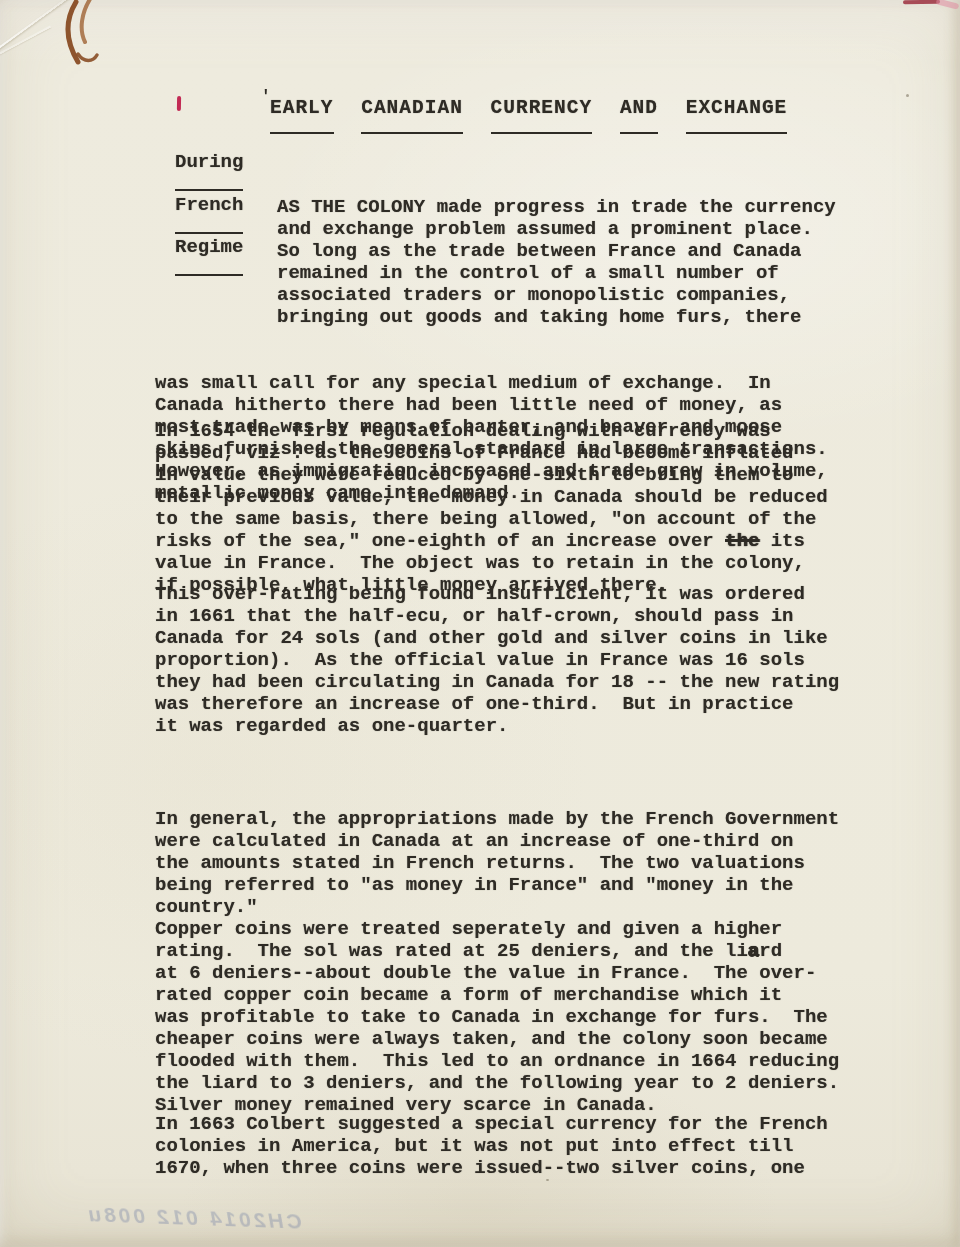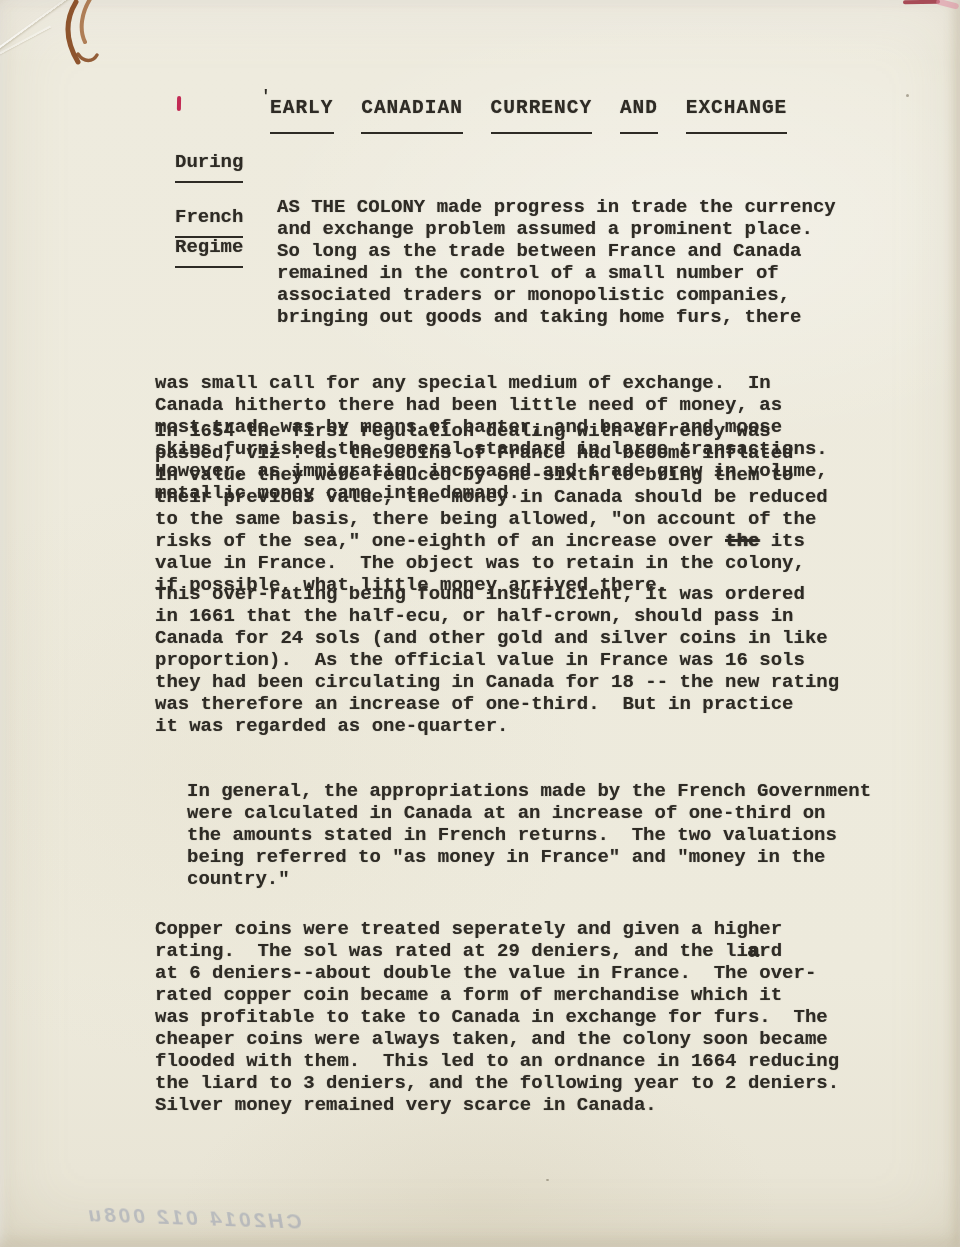--- a/index.html
+++ b/index.html
@@ -50,21 +50,21 @@
     font-size:16px; border:none;
   }
   .margin-note {
     position:absolute; left:175px;
     font-size:19px; line-height:21.3px;
     text-shadow:0 0 1px rgba(46,43,37,0.55);
   }
   .margin-note span {
     display:inline-block;
     border-bottom:2.5px solid currentColor;
-    padding-bottom:8px;
+    padding-bottom:16px;
   }
   .strike {
     text-decoration:line-through;
     text-decoration-thickness:3px;
     text-shadow:0 0 1.5px rgba(46,43,37,0.95), 0.7px 0 rgba(46,43,37,0.8);
   }
   .blot {
     text-shadow:0 0 1px #2e2b25, 0.9px 0 #2e2b25, -0.9px 0 #2e2b25, 0 0.9px #2e2b25;
   }
   
@@ -140,21 +140,21 @@
     <span class="title-word">EARLY</span>
     <span class="title-word">CANADIAN</span>
     <span class="title-word">CURRENCY</span>
     <span class="title-word">AND</span>
     <span class="title-word">EXCHANGE</span>
   </div>
 
   <div class="margin-note" style="top:152px;">
     <span>During</span>
   </div>
-  <div class="margin-note" style="top:207px;">
+  <div class="margin-note" style="top:195px;">
     <span>French</span>
   </div>
   <div class="margin-note" style="top:237px;font-family:Liberation Mono, monospace;">
     <span>Regime</span>
   </div>
 
   <div class="typed" style="top:152px;">
     <div class="indent-block">AS THE COLONY made progress in trade the currency
 and exchange problem assumed a prominent place.
 So long as the trade between France and Canada
@@ -180,32 +180,35 @@
 
   <div class="typed" style="top:583px;">This over-rating being found insufficient, it was ordered
 in 1661 that the half-ecu, or half-crown, should pass in
 Canada for 24 sols (and other gold and silver coins in like
 proportion).  As the official value in France was 16 sols
 they had been circulating in Canada for 18 -- the new rating
 was therefore an increase of one-third.  But in practice
 it was regarded as one-quarter.</div>
 
 
-  <div class="typed" style="top:780px;margin-left:32px;">In general, the appropriations made by the French Government
+  <div class="typed" style="top:808px;">In general, the appropriations made by the French Government
 were calculated in Canada at an increase of one-third on
 the amounts stated in French returns.  The two valuations
 being referred to "as money in France" and "money in the
 country."</div>
 
   <div class="typed" style="top:918px;"><span>Copper coins were treated seperately and given a higher
-rating.  The sol was rated at 29 deniers, and the li</span><span class="blot">a</span><span>rd
+rating.  The sol was rated at 25 deniers, and the li</span><span class="blot">a</span><span>rd
 at 6 deniers--about double the value in France.  The over-
 rated copper coin became a form of merchandise which it
 was profitable to take to Canada in exchange for furs.  The
 cheaper coins were always taken, and the colony soon became
 flooded with them.  This led to an ordnance in 1664 reducing
 the liard to 3 deniers, and the following year to 2 deniers.
 Silver money remained very scarce in Canada.</span></div>
 
+  <div class="typed" style="top:1113px;">In 1663 Colbert suggested a special currency for the French
+colonies in America, but it was not put into effect till
+1670, when three coins were issued--two silver coins, one</div>
 
   <div class="stamp">CH2014 012 008u</div>
 
 </div>
 
 </body></html>

